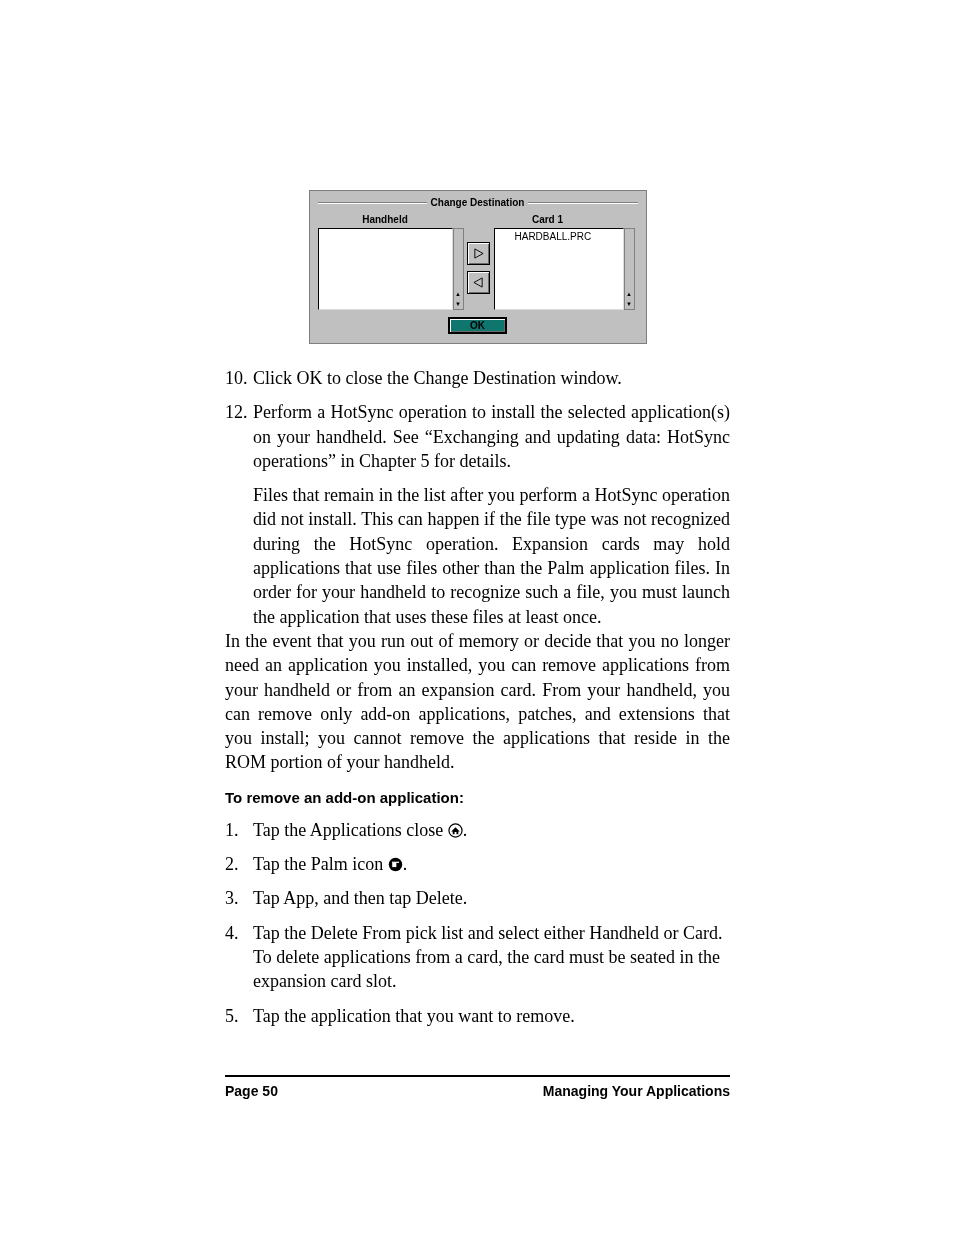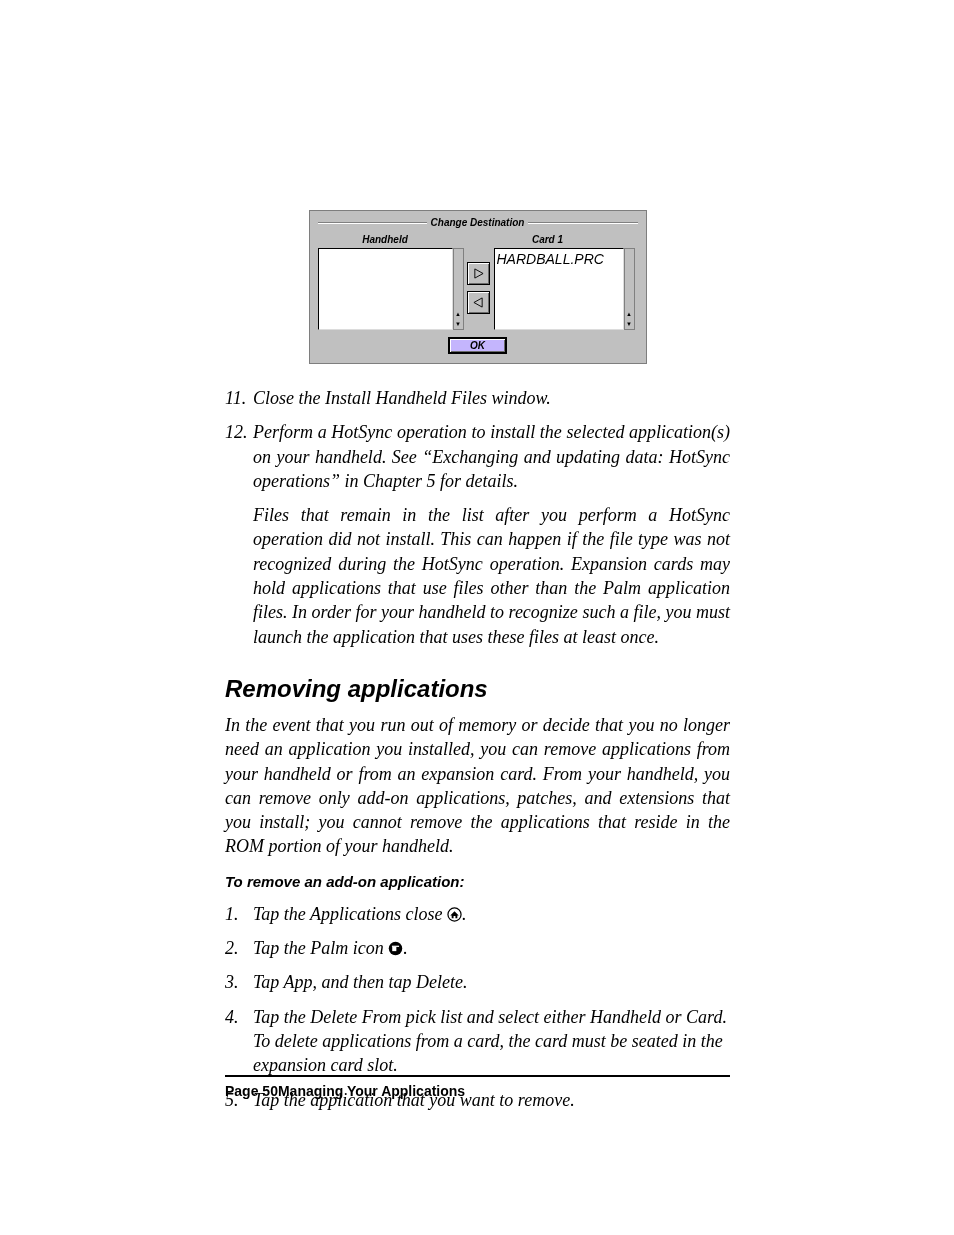--- a/index.html
+++ b/index.html
@@ -12,23 +12,22 @@
   .page {
     width: 954px;
     height: 1235px;
     position: relative;
     box-sizing: border-box;
     overflow: hidden;
   }
   .content {
     position: absolute;
     left: 225px;
-    top: 210px;
+    top: 190px;
     width: 505px;
-    font-style: italic;
   }
 
   
   .dialog {
     margin: 0 auto 22px auto;
     width: 320px;
     background: #c0c0c0;
     border: 1px solid #7e7e7e;
     padding: 6px 8px 10px 8px;
     font-family: Tahoma, Verdana, sans-serif;
@@ -107,34 +106,34 @@
     background: #c0c0c0;
     border: 1px solid #000;
     box-shadow: inset 1px 1px 0 #fff, inset -1px -1px 0 #6b6b6b;
     display: flex;
     align-items: center;
     justify-content: center;
   }
   .sq-btn svg { width: 11px; height: 11px; display:block; }
   .list-item {
     font-family: Tahoma, Verdana, sans-serif;
-    font-size: 14px;
-    padding: 2px 2px;
+    font-size: 10px;
+    padding: 2px 20px;
     white-space: nowrap;
   }
   .dialog-footer {
     display: flex;
     justify-content: center;
     margin-top: 8px;
   }
   .ok-btn {
     font-family: Tahoma, Verdana, sans-serif;
     font-size: 10px;
     font-weight: bold;
-    background: #c4b5fd;
+    background: #0f766e;
     border: 1px solid #000;
     box-shadow: 0 0 0 1px #000, inset 1px 1px 0 #fff, inset -1px -1px 0 #6b6b6b;
     padding: 1px 20px;
     text-align: center;
   }
 
   
   .ol-continued {
     list-style: none;
     padding: 0;
@@ -212,20 +211,21 @@
     left: 225px;
     width: 505px;
     top: 1075px;
   }
   .footer-rule {
     border-top: 2px solid #000;
     margin-bottom: 6px;
   }
   .footer-row {
     display: flex;
+    justify-content: space-between;
     font-family: Arial, Helvetica, sans-serif;
     font-size: 14px;
     font-weight: 900;
   }
 </style>
 </head>
 <body>
 
 <div class="page">
   <div class="content">
@@ -266,34 +266,33 @@
           <span class="scrollbtn bot">▼</span>
         </div>
       </div>
       <div class="dialog-footer">
         <div class="ok-btn">OK</div>
       </div>
     </div>
 
     <ol class="ol-continued">
       <li>
-        <span class="num">11.</span>
-        <span class="txt">Close the Install Handheld Files window.</span>
+        <span class="num">10.</span>
+        <span class="txt">Click OK to close the Change Destination window.</span>
       </li>
       <li>
         <span class="num">12.</span>
         <span class="txt">Perform a HotSync operation to install the selected application(s) on your handheld. See “Exchanging and updating data: HotSync operations” in Chapter 5 for details.</span>
       </li>
     </ol>
 
     <div class="note-row">
       <span class="ntxt">Files that remain in the list after you perform a HotSync operation did not install. This can happen if the file type was not recognized during the HotSync operation. Expansion cards may hold applications that use files other than the Palm application files. In order for your handheld to recognize such a file, you must launch the application that uses these files at least once.</span>
     </div>
 
-    <h2 class="section">Removing applications</h2>
 
     <p class="para">In the event that you run out of memory or decide that you no longer need an application you installed, you can remove applications from your handheld or from an expansion card. From your handheld, you can remove only add-on applications, patches, and extensions that you install; you cannot remove the applications that reside in the ROM portion of your handheld.</p>
 
     <p class="subhead">To remove an add-on application:</p>
 
     <ol class="ol-fresh">
       <li>
         <span class="num">1.</span>
         <span class="txt">
           <span>Tap the Applications close </span>

